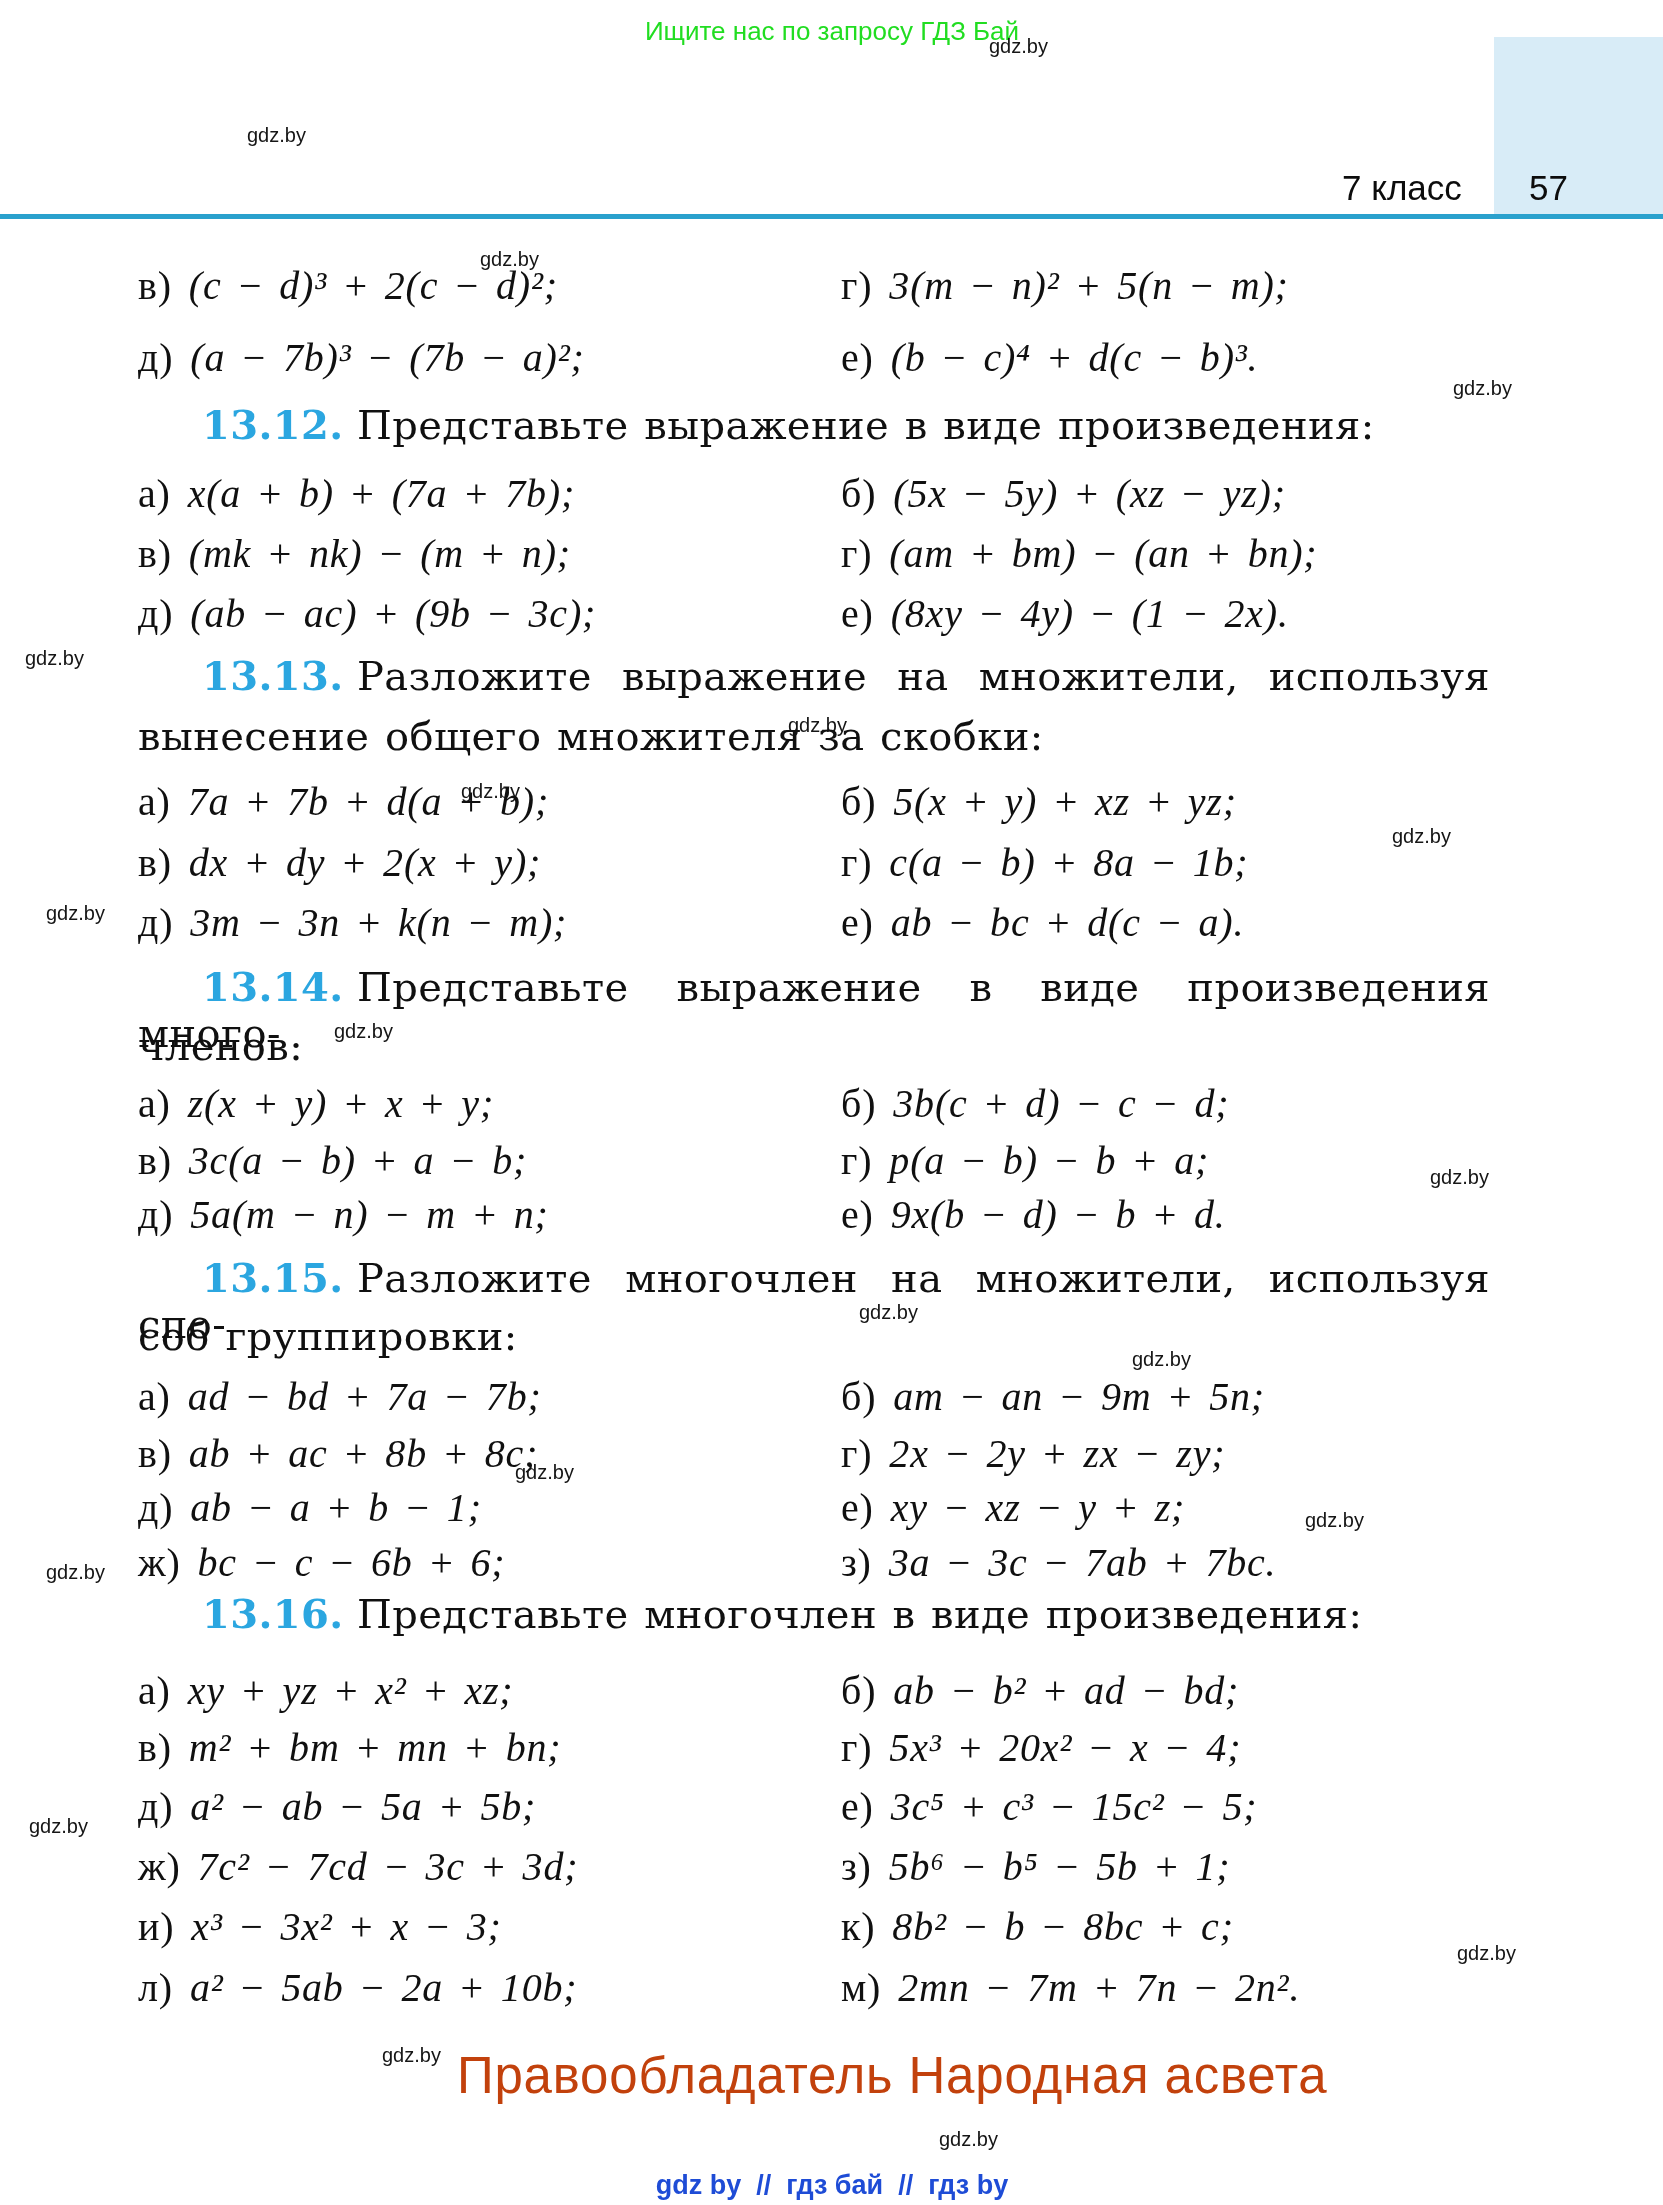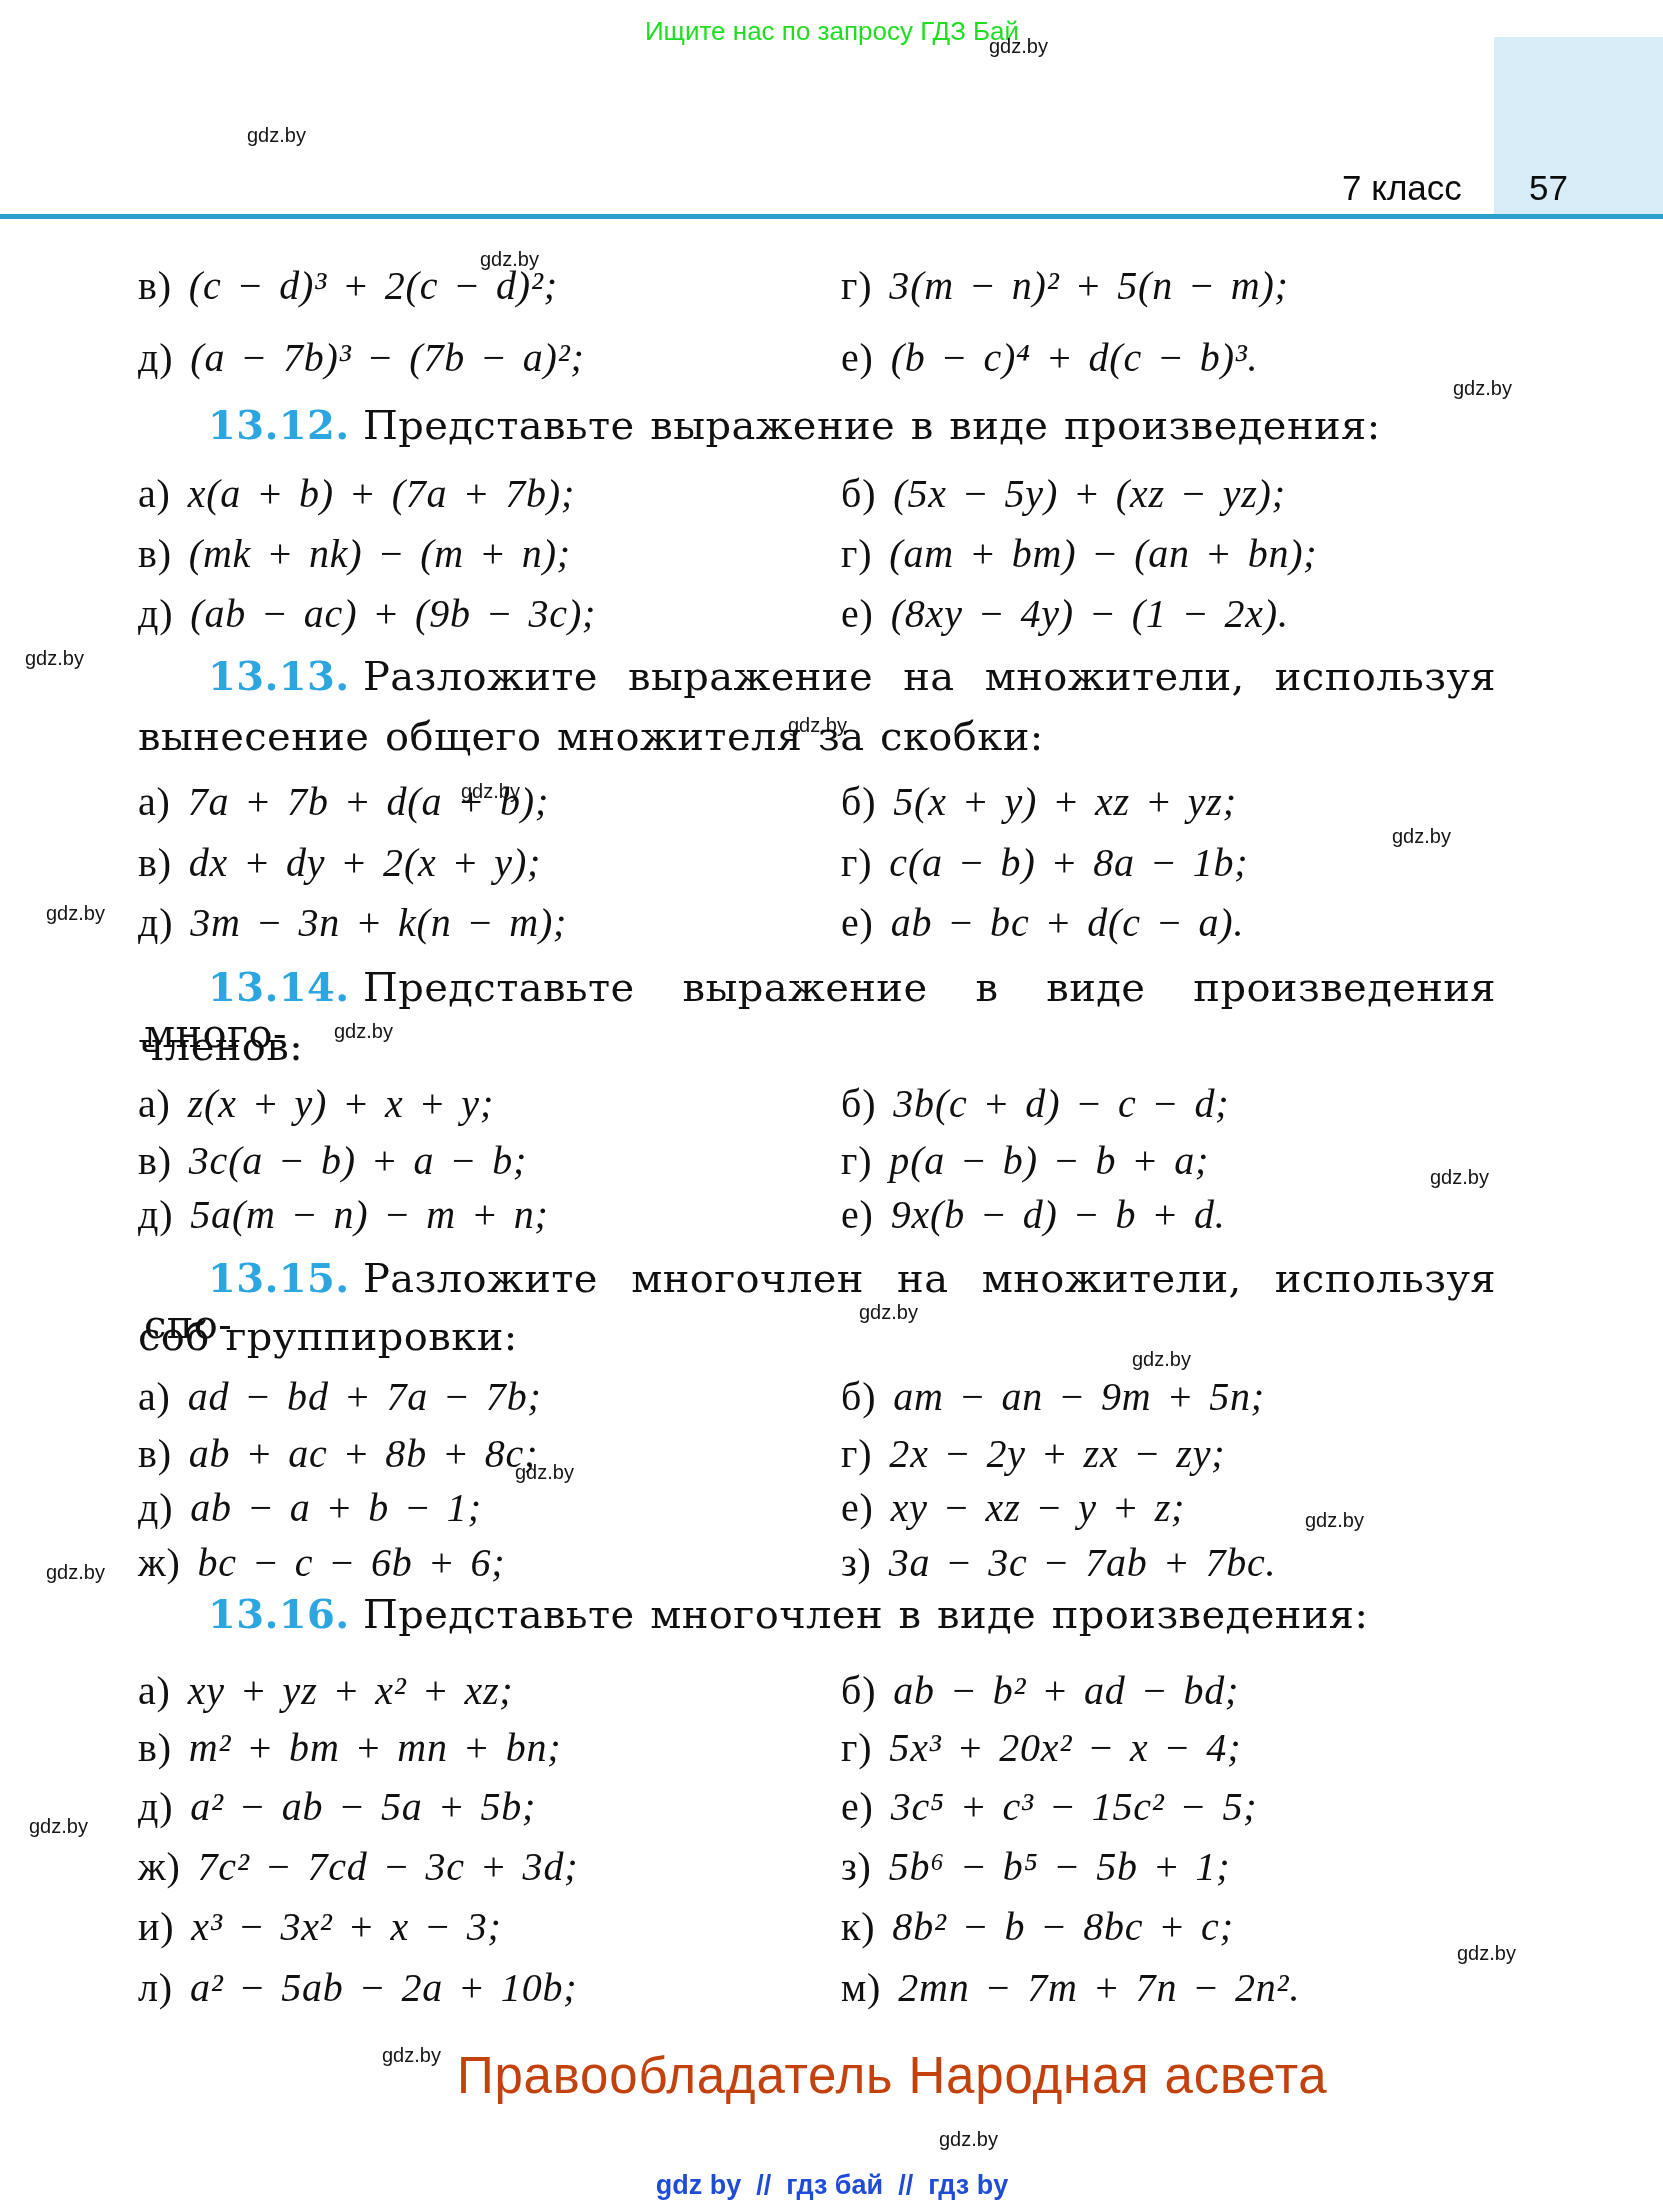--- a/index.html
+++ b/index.html
@@ -10,21 +10,21 @@
   .banner{position:absolute;top:16px;left:0;width:100%;text-align:center;
     font-family:"Liberation Sans","DejaVu Sans",sans-serif;font-size:26px;color:#21dd21;}
   .wm{position:absolute;font-family:"Liberation Sans","DejaVu Sans",sans-serif;
     font-size:20px;color:#161616;white-space:nowrap;}
   .pagebox{position:absolute;left:1494px;top:37px;width:169px;height:178px;background:#d8ecf7;}
   .grade{position:absolute;left:1342px;top:168px;font-family:"Liberation Sans","DejaVu Sans",sans-serif;
     font-size:35px;color:#0c0c0c;}
   .pagenum{position:absolute;left:1514px;top:168px;font-family:"Liberation Sans","DejaVu Sans",sans-serif;
     font-size:35px;color:#0c0c0c;margin-left:15px;}
   .rule{position:absolute;left:0;top:214px;width:100%;height:5px;background:#2aa1cd;}
-  .heading{position:absolute;left:144px;font-size:40px;letter-spacing:0.4px;word-spacing:2.5px;white-space:nowrap;}
+  .heading{position:absolute;left:138px;font-size:40px;letter-spacing:0.4px;word-spacing:2.5px;white-space:nowrap;}
   .heading.indent{text-indent:64px;}
   .heading.fill{width:1352px;white-space:normal;text-align:justify;text-align-last:justify;}
   .heading2{position:absolute;left:138px;font-size:40px;letter-spacing:0.4px;word-spacing:2.5px;}
   .num{color:#2ba6e0;font-weight:bold;margin-right:13.4px;}
   .row{position:absolute;left:0;width:100%;font-size:40px;}
   .item{position:absolute;white-space:nowrap;font-family:Liberation Serif, serif;}
   .item.l{left:138px}
   .item.r{left:841px}
   .lbl{margin-right:17px;letter-spacing:0.8px;}
   .expr{font-style:italic;letter-spacing:0.8px;word-spacing:4.2px;}

